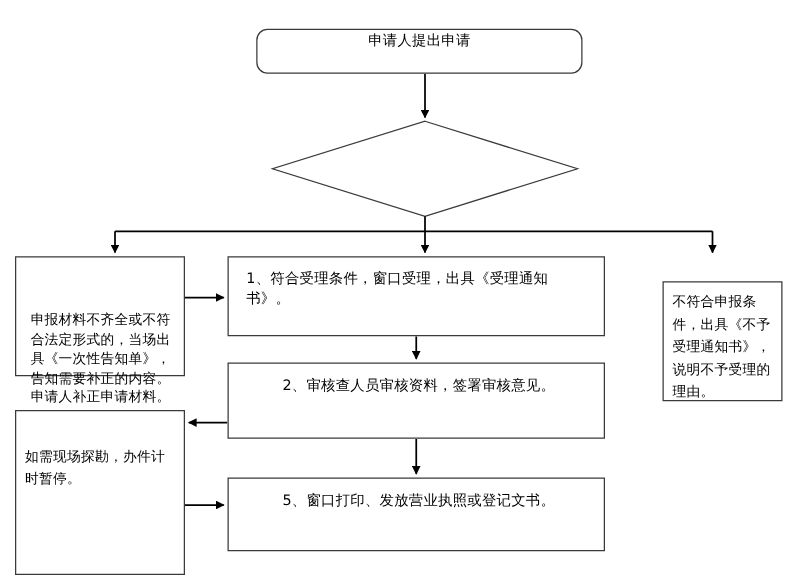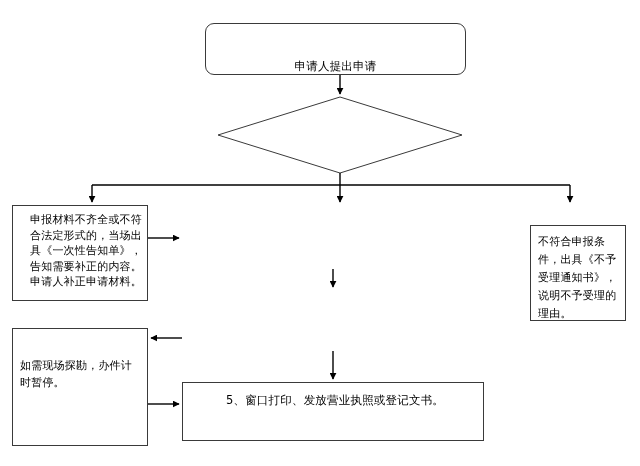--- a/index.html
+++ b/index.html
@@ -38,23 +38,23 @@
     font-size: 11px;
     line-height: 16px;
     letter-spacing: 0.2px;
     color: #000000;
   }
   
   #node-start {
     left: 205px;
     top: 23px;
     width: 261px;
-    height: 52px;
+    height: 36px;
     border-radius: 9px;
-    align-items: flex-end;
+    align-items: flex-start;
     justify-content: center;
   }
   #node-start .node-text {
     text-align: center;
     font-size: 11.5px;
   }
   
   #node-decision-label {
     position: absolute;
     left: 258px;
@@ -73,23 +73,24 @@
   }
   
   #node-left-incomplete {
     left: 12px;
     top: 205px;
     width: 136px;
     height: 96px;
     padding: 6px 5px 4px 6px;
   }
   #node-left-incomplete .node-text {
-    text-align: right;
+    text-align: center;
     line-height: 15.5px;
     font-size: 11px;
+    margin-top: 36px;
   }
   
   #node-right-reject {
     left: 530px;
     top: 205px;
     width: 96px;
     height: 96px;
     padding: 7px 6px 4px 7px;
     margin-top: 20px;
   }
@@ -128,21 +129,21 @@
   }
   #node-step2 .node-text,
   #node-step3 .node-text {
     text-align: center;
   }
   
   #node-survey {
     left: 12px;
     top: 328px;
     width: 136px;
-    height: 118px;
+    height: 132px;
     padding: 28px 6px 0 7px;
   }
   #node-survey .node-text {
     text-align: left;
     line-height: 17px;
     font-size: 11px;
   }
 </style>
 </head>
 <body>
@@ -185,25 +186,31 @@
 
   <div class="node" id="node-start">
     <span class="node-text">申请人提出申请</span>
   </div>
 
 
   <div class="node" id="node-left-incomplete">
     <span class="node-text">申报材料不齐全或不符合法定形式的，当场出具《一次性告知单》，告知需要补正的内容。申请人补正申请材料。</span>
   </div>
 
+  <div class="node" id="node-step1">
+    <span class="node-text">1、符合受理条件，窗口受理，出具《受理通知书》。</span>
+  </div>
 
   <div class="node" id="node-right-reject">
     <span class="node-text">不符合申报条件，出具《不予受理通知书》，说明不予受理的理由。</span>
   </div>
 
+  <div class="node" id="node-step2">
+    <span class="node-text">2、审核查人员审核资料，签署审核意见。</span>
+  </div>
 
   <div class="node" id="node-survey">
     <span class="node-text">如需现场探勘，办件计时暂停。</span>
   </div>
 
   <div class="node" id="node-step3">
     <span class="node-text">5、窗口打印、发放营业执照或登记文书。</span>
   </div>
 
 </div>

